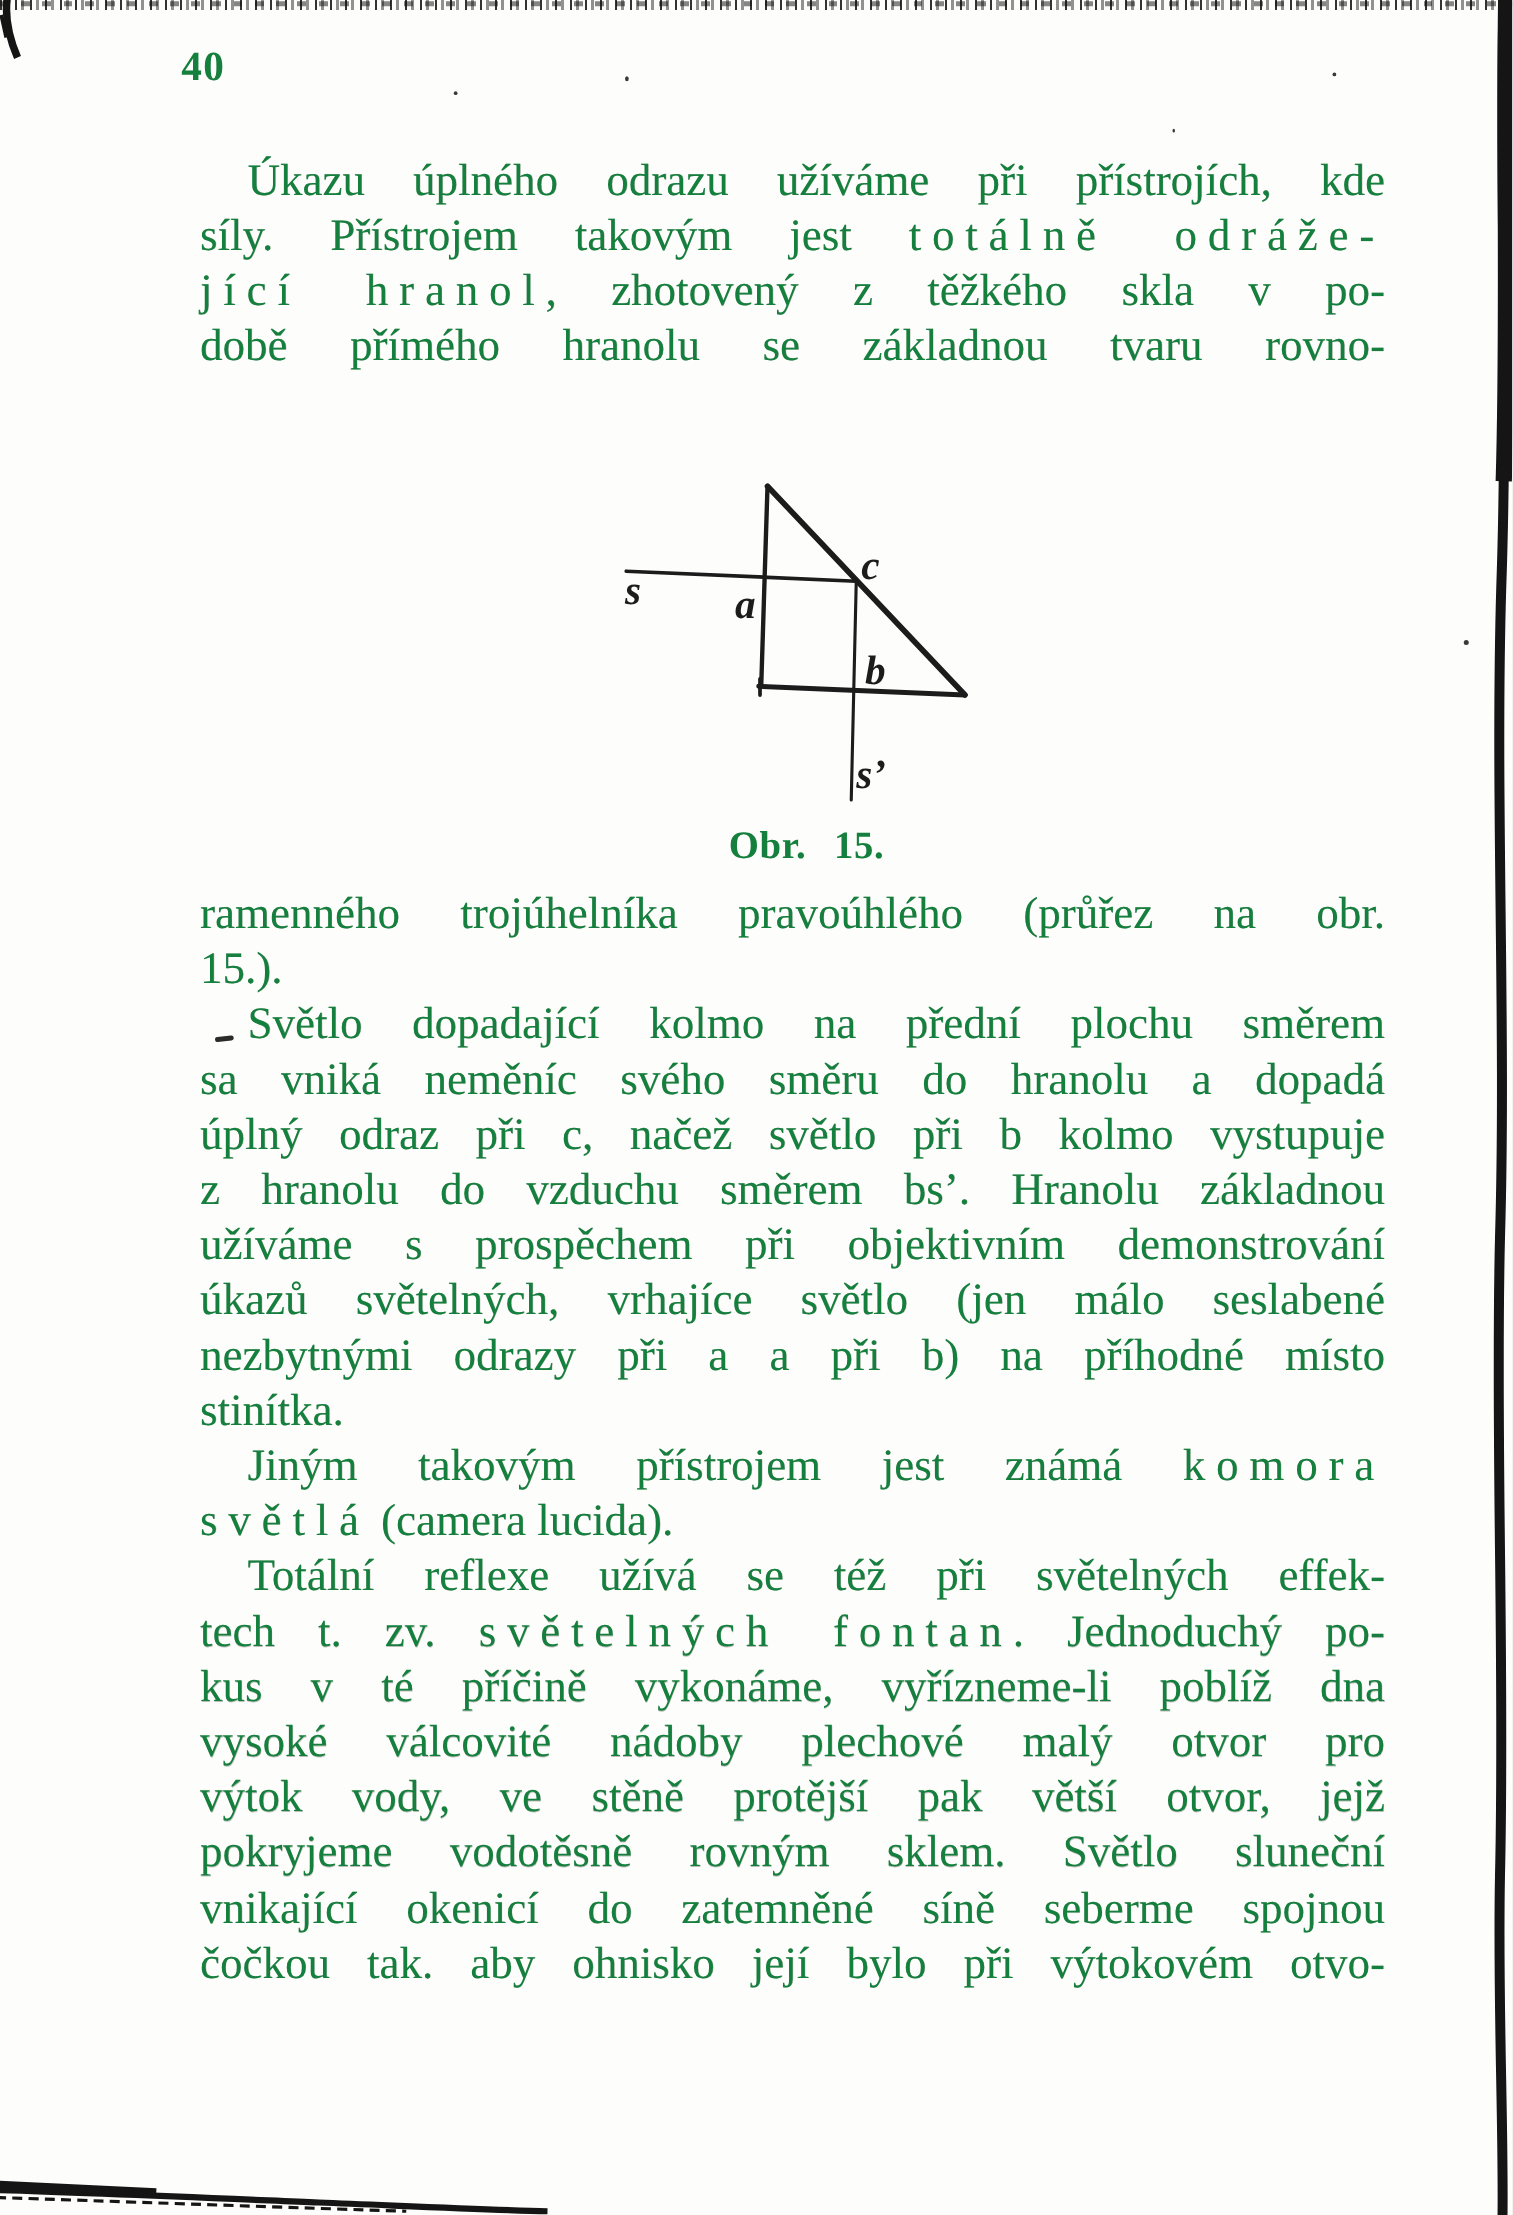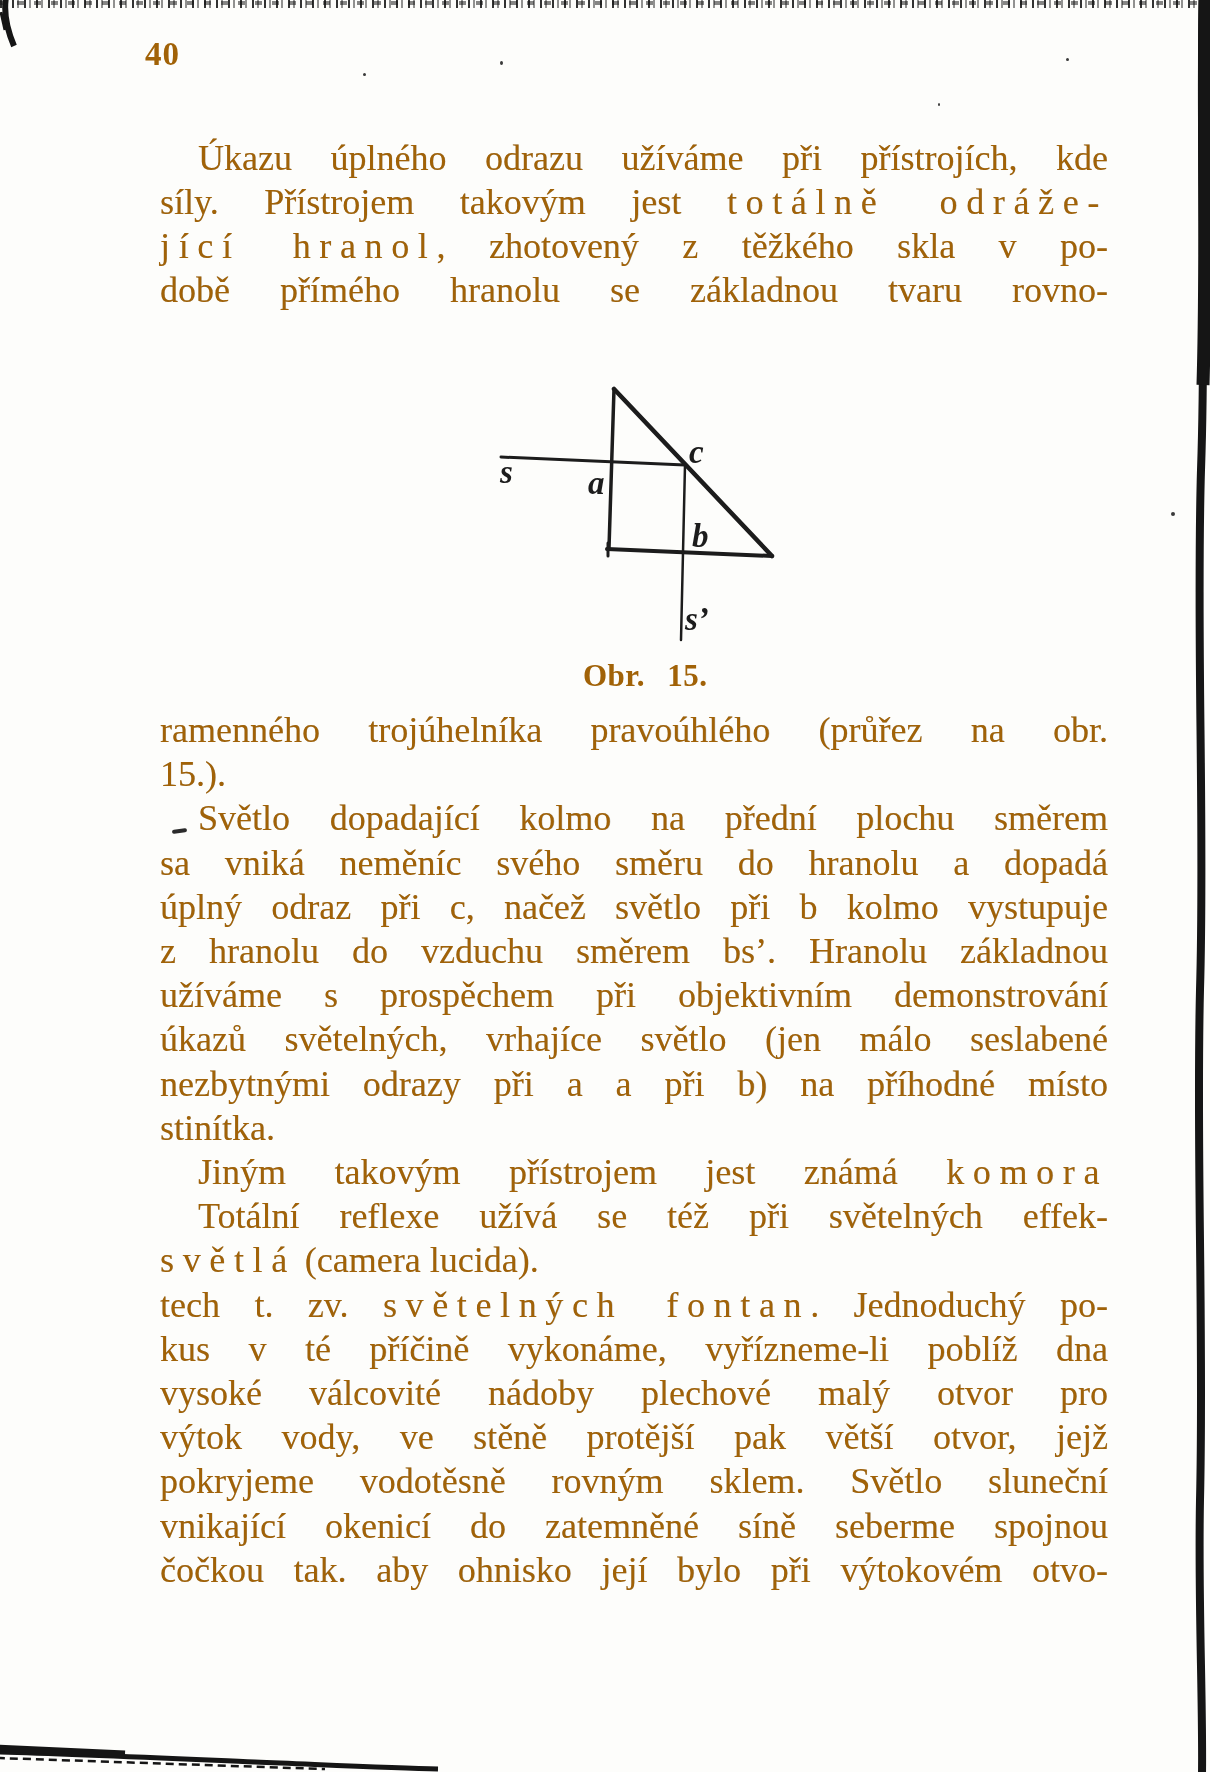--- a/index.html
+++ b/index.html
@@ -1,19 +1,19 @@
 <!DOCTYPE html>
 <html><head>
 <meta charset="utf-8">
 <style>
   html,body{margin:0;padding:0;background:#e9e8e4;}
   .page{
     position:relative;width:1210px;height:1772px;margin:0 auto;
     background:#fdfdfb;overflow:hidden;
-    font-family:"Liberation Serif",serif;color:#a16207;
+    font-family:"Liberation Serif",serif;color:#15803d;
   }
   
   .top-band{
     position:absolute;left:0;top:0;width:1210px;height:13px;
     background-image:
       repeating-linear-gradient(90deg, rgba(15,15,15,.85) 0 2px, rgba(15,15,15,0) 2px 5px, rgba(15,15,15,.45) 5px 7px, rgba(15,15,15,0) 7px 12px),
       repeating-linear-gradient(90deg, rgba(15,15,15,.5) 0 7px, rgba(15,15,15,0) 7px 17px);
     background-size:100% 8px,100% 4px;
     background-position:0 0,0 1px;
     background-repeat:no-repeat;
@@ -34,21 +34,21 @@
   .pageno{
     position:absolute;left:145px;top:36px;
     font-size:33px;font-weight:bold;letter-spacing:1px;
   }
   
   .textcol{
     position:absolute;left:160px;width:948px;
     font-size:36px;
     text-shadow:0.3px 0.3px 0 rgba(20,20,20,.28);
   }
-  .upper{top:136px;line-height:44px;}
+  .upper{top:122px;line-height:44px;}
   .lower{top:708px;line-height:44.2px;}
   .line{text-align:justify;text-align-last:justify;white-space:normal;}
   .line.last{text-align-last:left;}
   .line.indent{text-indent:38px;}
   .seg-i{margin-top:20px;}
   .seg-sp{letter-spacing:.24em;}
   
   .figsvg{position:absolute;left:430px;top:330px;}
   .figsvg .ln{stroke:#1c1c1c;fill:none;stroke-linecap:round;}
   .figsvg text{
@@ -97,22 +97,22 @@
       <div class="line last"><span class="seg-n">15.).</span></div>
       <div class="line indent"><span class="seg-n">Světlo dopadající kolmo na přední plochu směrem</span></div>
       <div class="line"><span class="seg-i">sa</span><span class="seg-n"> vniká neměníc svého směru do hranolu a dopadá</span></div>
       <div class="line"><span class="seg-n">úplný odraz při </span><span class="seg-i">c</span><span class="seg-n">, načež světlo při </span><span class="seg-i">b</span><span class="seg-n"> kolmo vystupuje</span></div>
       <div class="line"><span class="seg-n">z hranolu do vzduchu směrem </span><span class="seg-i">bs’</span><span class="seg-n">. Hranolu základnou</span></div>
       <div class="line"><span class="seg-n">užíváme s prospěchem při objektivním demonstrování</span></div>
       <div class="line"><span class="seg-n">úkazů světelných, vrhajíce světlo (jen málo seslabené</span></div>
       <div class="line"><span class="seg-n">nezbytnými odrazy při </span><span class="seg-i">a</span><span class="seg-n"> a při </span><span class="seg-i">b</span><span class="seg-n">) na příhodné místo</span></div>
       <div class="line last"><span class="seg-n">stinítka.</span></div>
       <div class="line indent"><span class="seg-n">Jiným takovým přístrojem jest známá </span><span class="seg-sp">komora</span></div>
+      <div class="line last"><span class="seg-sp">světlá</span><span class="seg-n"> (camera lucida).</span></div>
       <div class="line indent"><span class="seg-n">Totální reflexe užívá se též při světelných effek-</span></div>
-      <div class="line last"><span class="seg-sp">světlá</span><span class="seg-n"> (camera lucida).</span></div>
       <div class="line"><span class="seg-n">tech t. zv. </span><span class="seg-sp">světelných fontan</span><span class="seg-n">. Jednoduchý po-</span></div>
       <div class="line"><span class="seg-n">kus v té příčině vykonáme, vyřízneme-li poblíž dna</span></div>
       <div class="line"><span class="seg-n">vysoké válcovité nádoby plechové malý otvor pro</span></div>
       <div class="line"><span class="seg-n">výtok vody, ve stěně protější pak větší otvor, jejž</span></div>
       <div class="line"><span class="seg-n">pokryjeme vodotěsně rovným sklem. Světlo sluneční</span></div>
       <div class="line"><span class="seg-n">vnikající okenicí do zatemněné síně seberme spojnou</span></div>
       <div class="line"><span class="seg-n">čočkou tak. aby ohnisko její bylo při výtokovém otvo-</span></div>
     </div>
 
   <div class="dash-artifact"></div>

